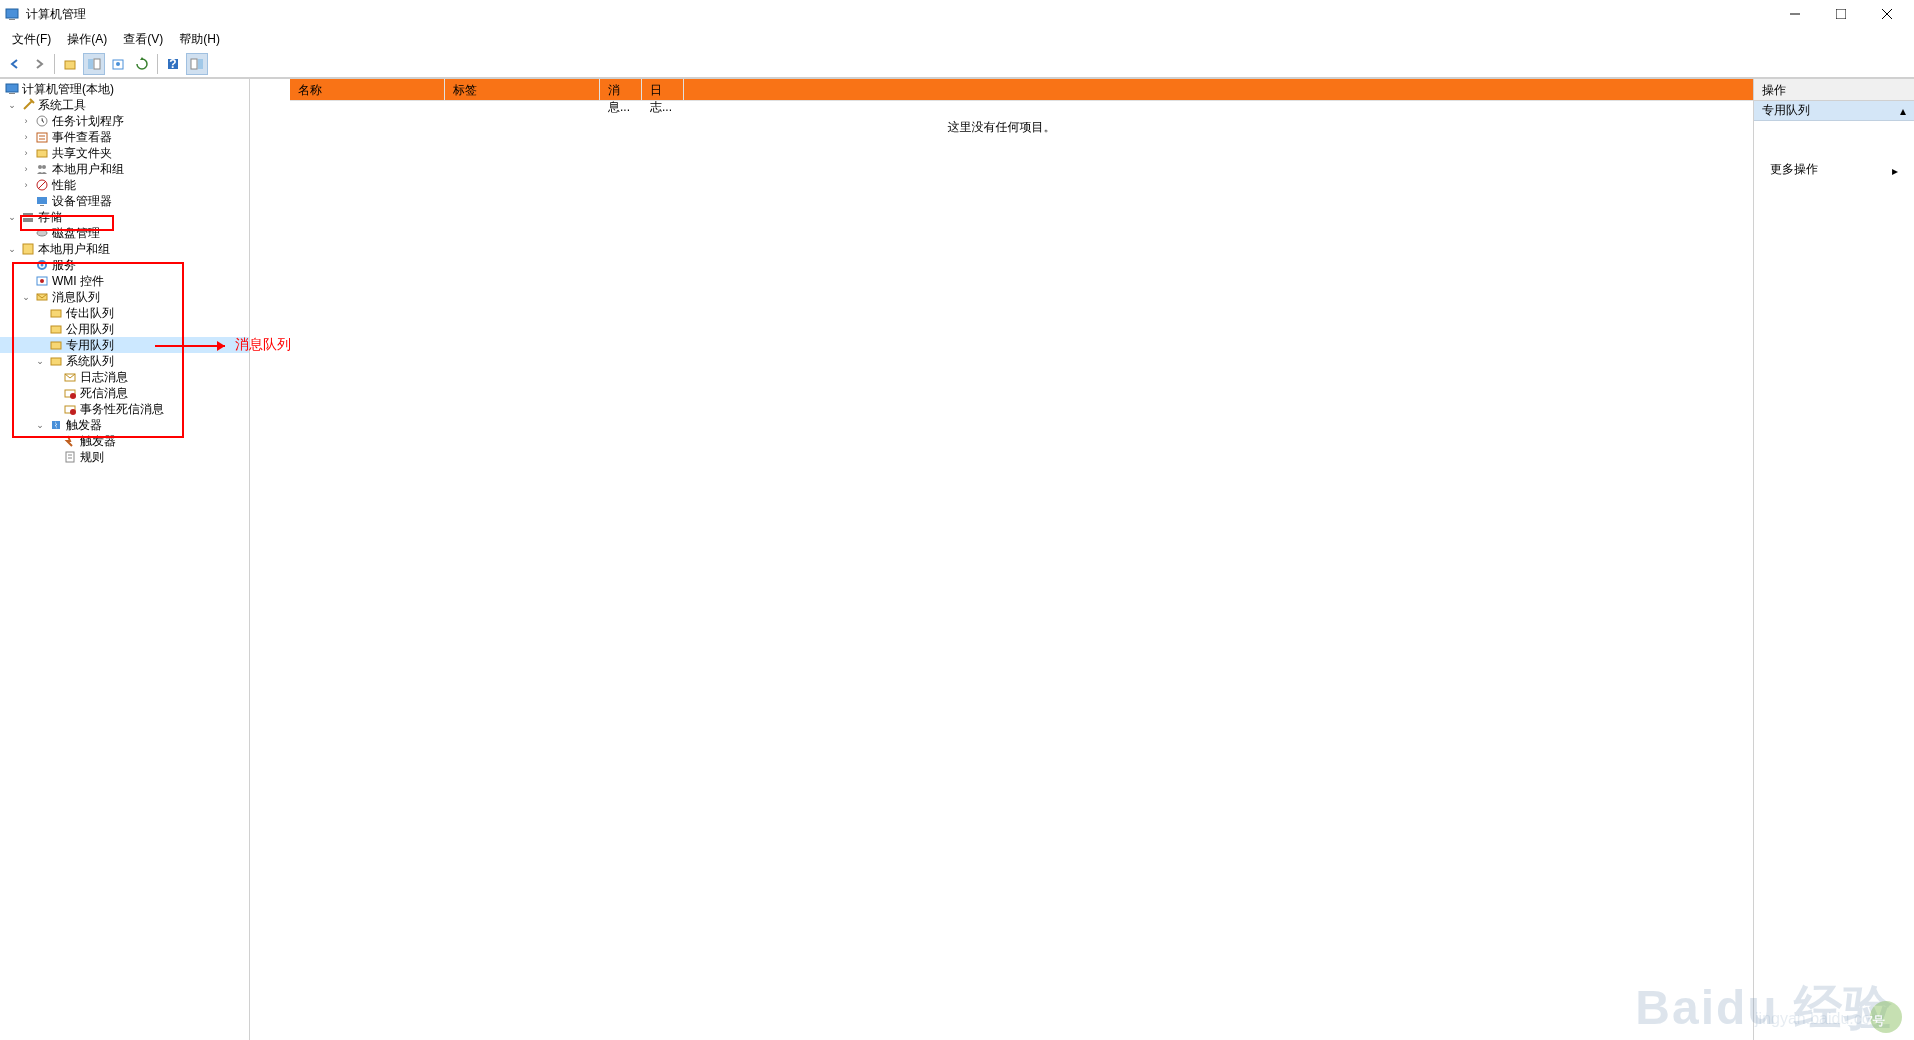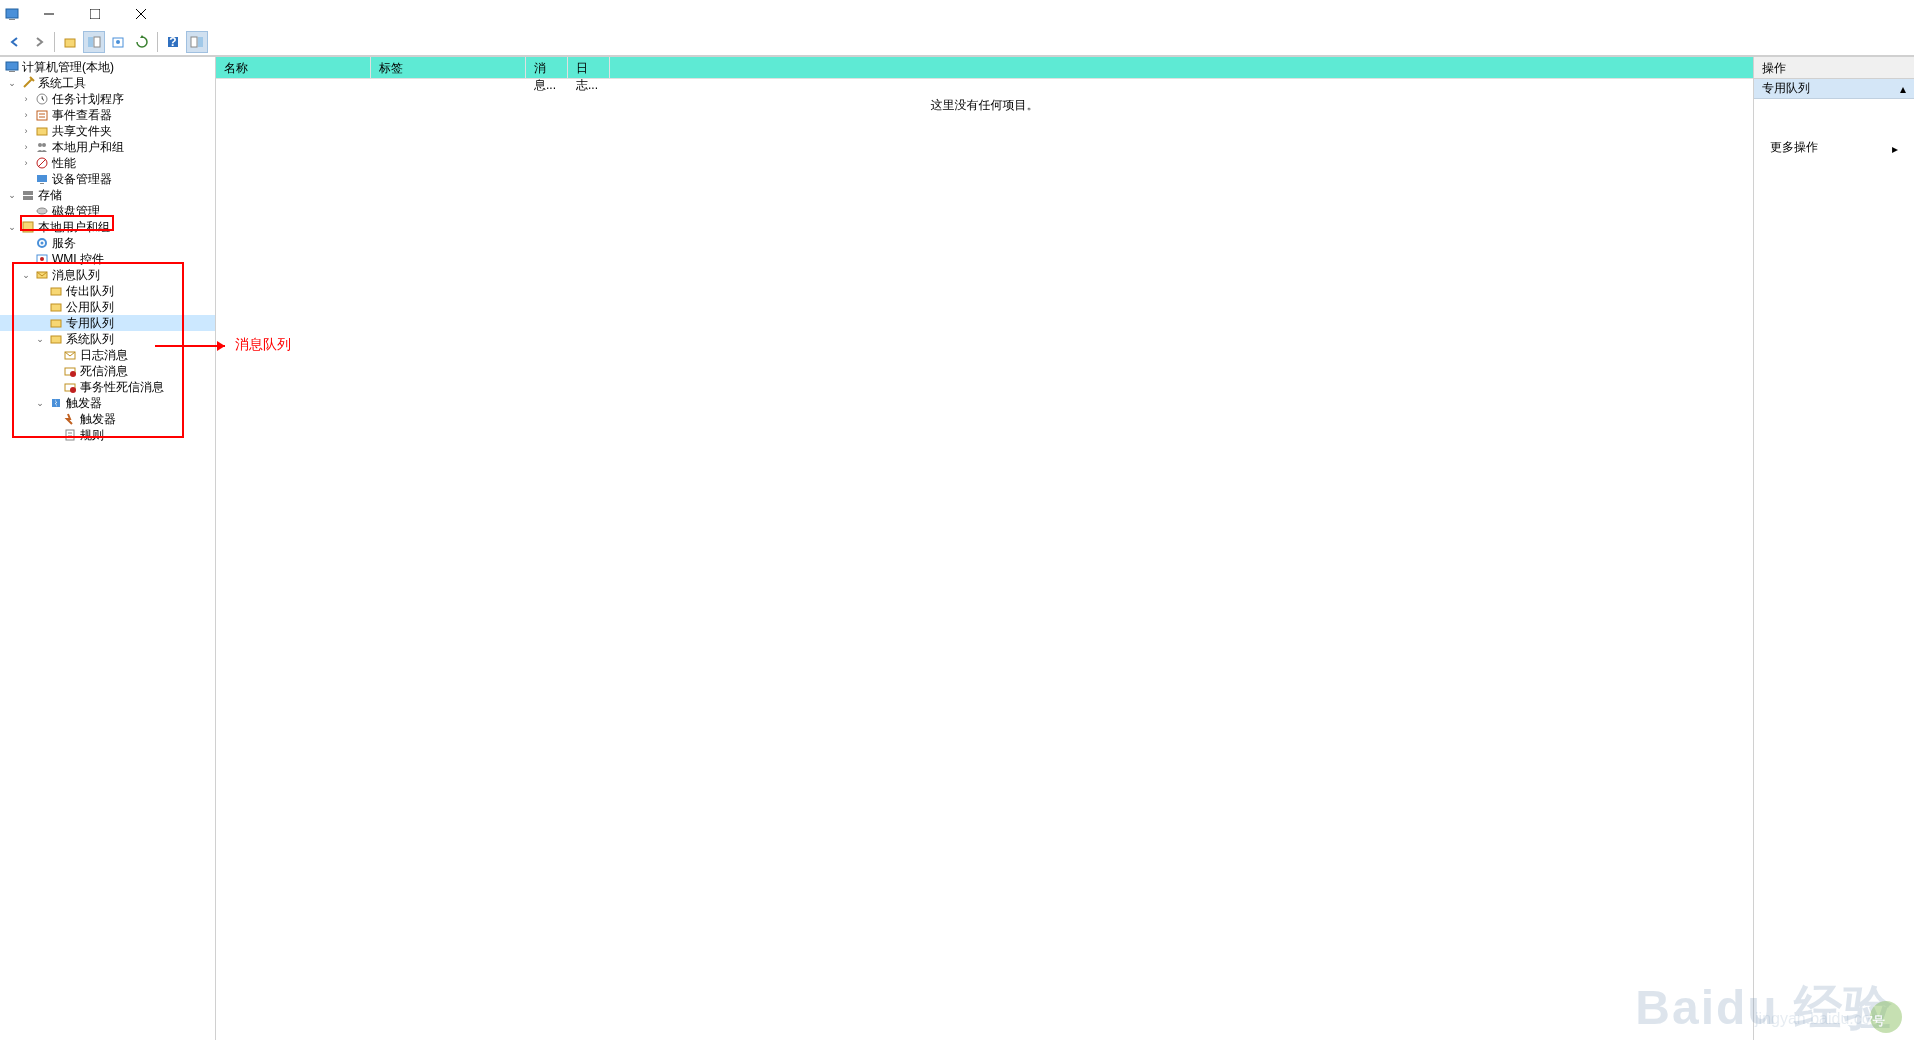--- a/index.html
+++ b/index.html
@@ -15,30 +15,30 @@
 .menubar { height: 22px; display: flex; align-items: center; padding: 0 4px; background: #fff; }
 .menu-item { padding: 2px 8px; font-size: 12px; color: #000; }
 
 .toolbar { height: 28px; display: flex; align-items: center; padding: 2px 4px; border-bottom: 1px solid #d0d0d0; background: #fff; gap: 2px; }
 .tool-btn { width: 22px; height: 22px; display: flex; align-items: center; justify-content: center; border: 1px solid transparent; }
 .tool-btn.active { border: 1px solid #a0c0e0; background: #d0e0f0; }
 .tool-sep { width: 1px; height: 20px; background: #c0c0c0; margin: 0 2px; }
 
 .content { flex: 1; display: flex; border-top: 1px solid #d0d0d0; min-height: 0; }
 
-.tree-panel { width: 216px; border-right: 1px solid #d0d0d0; overflow: auto; padding: 2px 0; }
+.tree-panel { width: 250px; border-right: 1px solid #d0d0d0; overflow: auto; padding: 2px 0; }
 .tree-item { display: flex; align-items: center; height: 16px; padding: 0 2px; white-space: nowrap; }
 .tree-item.selected { background: #cce8ff; }
 .tree-expand { width: 12px; height: 12px; display: inline-flex; align-items: center; justify-content: center; font-size: 9px; color: #666; cursor: pointer; }
 .tree-icon { width: 16px; height: 16px; margin: 0 2px; display: inline-flex; align-items: center; justify-content: center; }
 .tree-label { font-size: 12px; color: #000; }
 .indent { display: inline-block; }
 
 .list-panel { flex: 1; display: flex; flex-direction: column; border-right: 1px solid #d0d0d0; }
-.list-header { height: 22px; display: flex; border-bottom: 1px solid #e0e0e0; background: #5eead4; }
+.list-header { height: 22px; display: flex; border-bottom: 1px solid #e0e0e0; background: #f97316; margin-left: 40px; }
 .list-col { padding: 3px 8px; border-right: 1px solid #e0e0e0; font-size: 12px; }
 .list-body { flex: 1; display: flex; align-items: flex-start; justify-content: center; padding-top: 18px; }
 .empty-msg { font-size: 12px; color: #000; }
 
 .actions-panel { width: 160px; display: flex; flex-direction: column; }
 .actions-header { height: 22px; padding: 3px 8px; background: #f0f0f0; border-bottom: 1px solid #d0d0d0; font-size: 12px; }
 .actions-section { height: 20px; padding: 2px 8px; background: #d4e6f7; border-bottom: 1px solid #c0d0e0; font-size: 12px; display: flex; align-items: center; justify-content: space-between; }
 .actions-item { height: 20px; padding: 10px 16px; font-size: 12px; display: flex; align-items: flex-end; justify-content: space-between; margin-top: 47px; }
 
 .red-box { position: absolute; border: 2px solid #ff0000; pointer-events: none; }
@@ -55,40 +55,47 @@
 <body>
 
 <div class="window">
   <div class="titlebar">
     <span class="titlebar-icon">
       <svg width="16" height="16" viewBox="0 0 16 16">
           <rect x="2" y="3" width="12" height="9" fill="#4a90d9" stroke="#2060a0"></rect>
           <rect x="5" y="13" width="6" height="1" fill="#888"></rect>
         </svg>
     </span>
+    <span class="titlebar-title">计算机管理</span>
     <div class="win-controls">
       <div class="win-btn">
           <svg width="10" height="10">
             <line x1="0" y1="5" x2="10" y2="5" stroke="#000"></line>
           </svg>
         </div>
       <div class="win-btn">
           <svg width="10" height="10">
             <rect x="0" y="0" width="10" height="10" fill="none" stroke="#000"></rect>
           </svg>
         </div>
       <div class="win-btn">
           <svg width="10" height="10">
             <line x1="0" y1="0" x2="10" y2="10" stroke="#000"></line>
             <line x1="10" y1="0" x2="0" y2="10" stroke="#000"></line>
           </svg>
         </div>
     </div>
   </div>
 
+  <div class="menubar">
+    <div class="menu-item">文件(F)</div>
+    <div class="menu-item">操作(A)</div>
+    <div class="menu-item">查看(V)</div>
+    <div class="menu-item">帮助(H)</div>
+  </div>
 
   <div class="toolbar">
     <div class="tool-btn">
         <svg width="14" height="14">
           <path d="M9 3 L4 7 L9 11" fill="none" stroke="#3070c0" stroke-width="2"></path>
         </svg>
       </div>
     <div class="tool-btn">
         <svg width="14" height="14">
           <path d="M5 3 L10 7 L5 11" fill="none" stroke="#888" stroke-width="2"></path>

